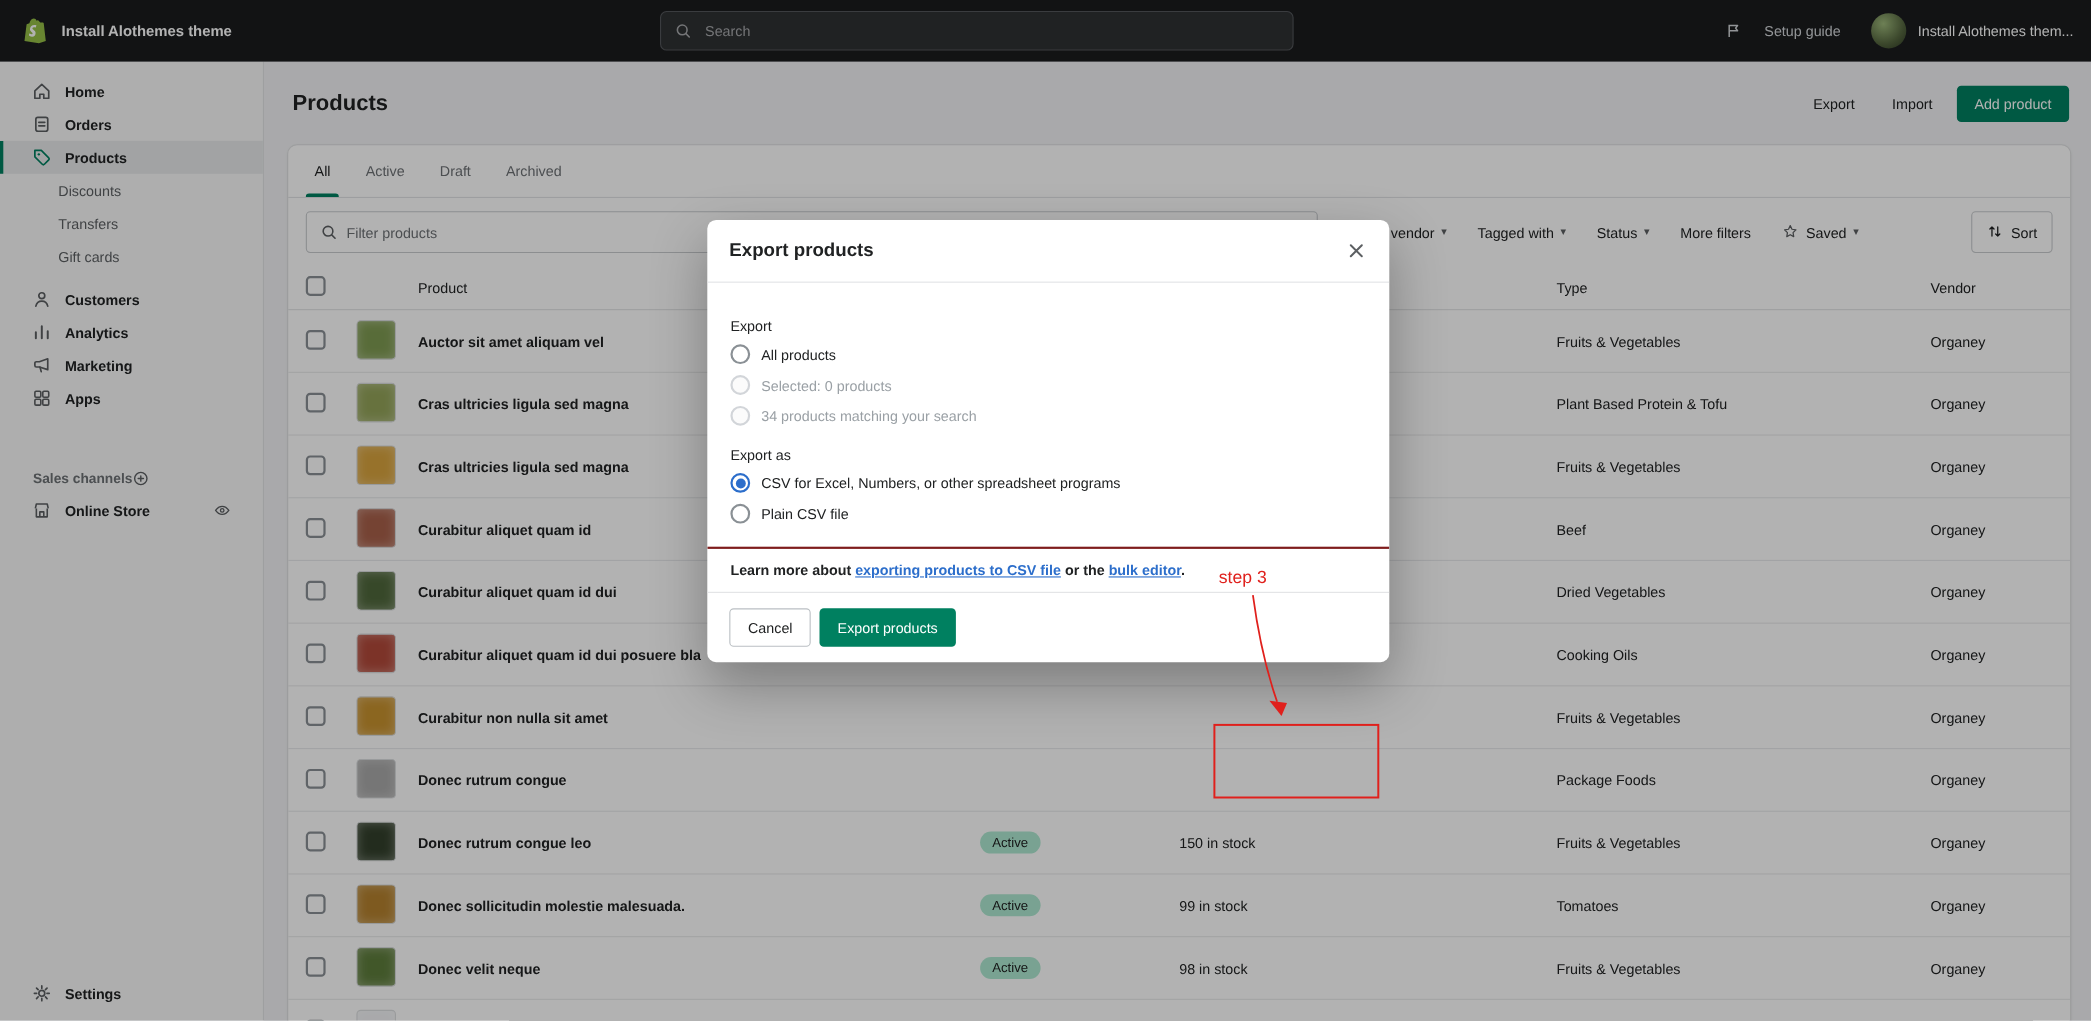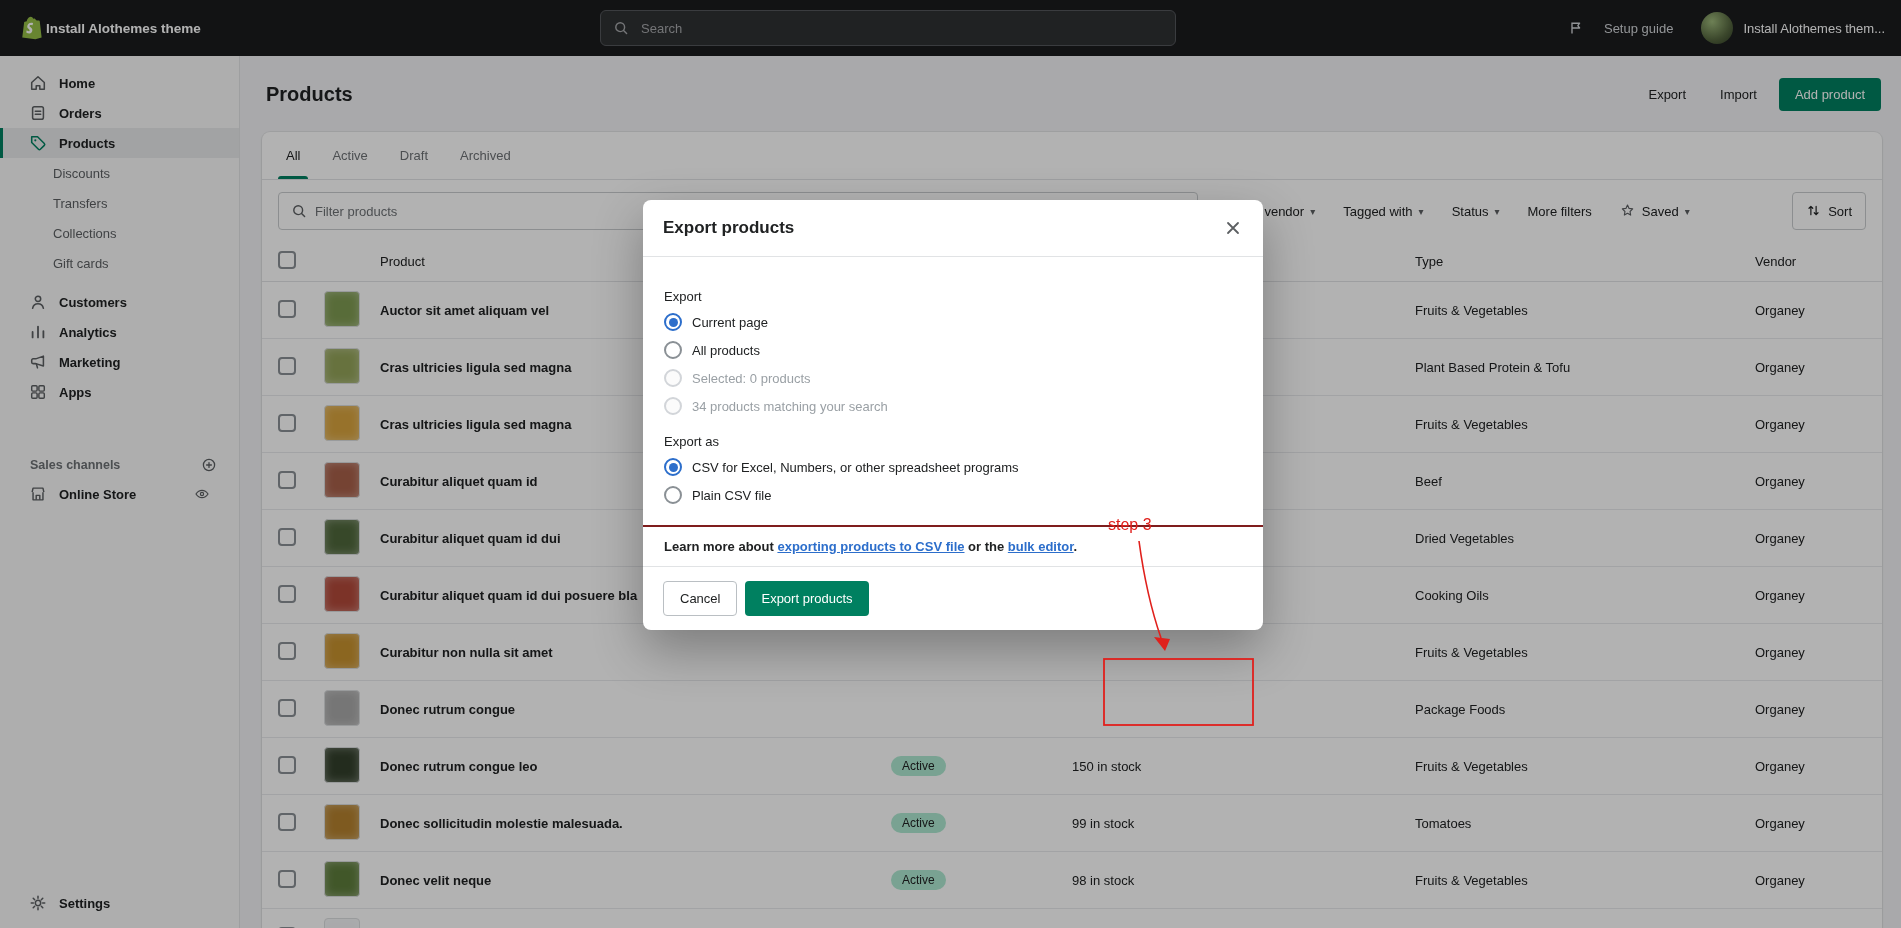--- a/index.html
+++ b/index.html
@@ -11,21 +11,21 @@
   }
   button { font-family: inherit; background: none; border: none; cursor: pointer; color: inherit; font-size: inherit; }
   input { font-family: inherit; border: none; outline: none; background: transparent; font-size: 13px; }
   svg { display: block; }
 
   
   .topbar {
     height: 56px; background: #1a1c1e; display: flex; align-items: center;
     padding: 0 16px; position: relative; z-index: 10;
   }
-  .topbar-left { display: flex; align-items: center; }
+  .topbar-left { display: flex; align-items: center; gap: 10px; }
   .logo { width: 30px; height: 30px; display: inline-flex; }
   .store-name { color: #ffffff; font-weight: 700; font-size: 13.5px; }
   .topbar-search {
     position: absolute; left: 600px; top: 10px; width: 576px; height: 36px;
     background: #2f3133; border: 1px solid #54575b; border-radius: 6px;
     display: flex; align-items: center; padding: 0 12px; gap: 12px;
   }
   .topbar-search input { flex: 1; color: #e3e4e6; }
   .topbar-search input::placeholder { color: #a6a8ab; }
   .topbar-right { display: flex; align-items: center; gap: 28px; margin-left: auto; }
@@ -49,21 +49,21 @@
     height: 30px; display: flex; align-items: center; gap: 12px;
     padding: 0 29px; color: #202223; font-weight: 600; font-size: 13px; cursor: pointer;
   }
   .nav-item .nav-icon { width: 18px; height: 18px; color: #5c5f62; flex: none; }
   .nav-item.active { background: #e8eaeb; box-shadow: inset 3px 0 0 #008060; }
   .nav-item.active .nav-icon { color: #008060; }
   .nav-sub .nav-item { padding-left: 53px; color: #5c5f62; font-weight: 500; }
   .nav-gap { height: 9px; }
   .sales-channels { margin-top: 44px; }
   .section-row {
-    height: 28px; display: flex; align-items: center; justify-content: space-between;
+    height: 28px; display: flex; align-items: center; justify-content: flex-start;
     padding: 0 22px 0 30px;
   }
   .section-label { color: #6d7175; font-size: 12.5px; font-weight: 600; }
   .icon-btn { width: 16px; height: 16px; color: #5c5f62; display: inline-flex; }
   .nav-item .trail { margin-left: auto; }
   .settings-item { position: absolute; bottom: 10px; left: 0; right: 0; }
 
   
   .main { flex: 1; position: relative; overflow: hidden; }
   .page-header {
@@ -243,23 +243,20 @@
           </svg>
       </span>
       <span class="nav-label">Products</span>
     </div>
     <div class="nav-sub">
       <div class="nav-item">
         <span class="nav-label">Discounts</span>
       </div>
       <div class="nav-item">
         <span class="nav-label">Transfers</span>
-      </div>
-      <div class="nav-item">
-        <span class="nav-label">Collections</span>
       </div>
       <div class="nav-item">
         <span class="nav-label">Gift cards</span>
       </div>
     </div>
     <div class="nav-gap"></div>
     <div class="nav-item">
       <span class="nav-icon">
         <svg viewBox="0 0 20 20" width="18" height="18" fill="none" stroke="currentColor" stroke-width="1.7">
             <circle cx="10" cy="6.5" r="3"></circle>
@@ -543,24 +540,20 @@
       <svg viewBox="0 0 20 20" width="20" height="20" fill="none" stroke="#5c5f62" stroke-width="1.8" stroke-linecap="round">
           <path d="M5 5l10 10M15 5L5 15"></path>
         </svg>
     </button>
   </div>
 
   <div class="modal-body">
 
     <div class="group-label">Export</div>
     <div class="radio-row">
-      <span class="radio selected"></span>
-      <span class="radio-label">Current page</span>
-    </div>
-    <div class="radio-row">
       <span class="radio"></span>
       <span class="radio-label">All products</span>
     </div>
     <div class="radio-row disabled">
       <span class="radio disabled"></span>
       <span class="radio-label">Selected: 0 products</span>
     </div>
     <div class="radio-row disabled">
       <span class="radio disabled"></span>
       <span class="radio-label">34 products matching your search</span>

